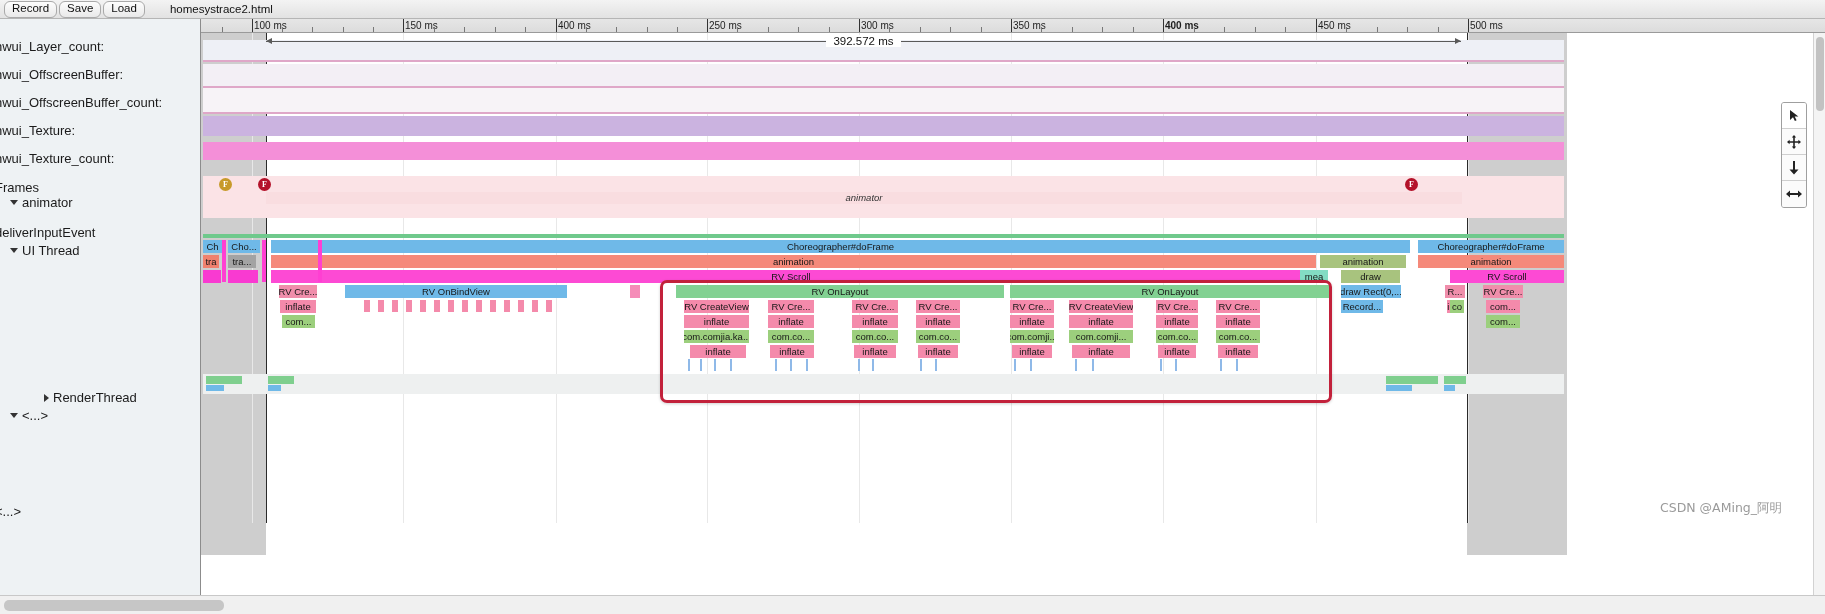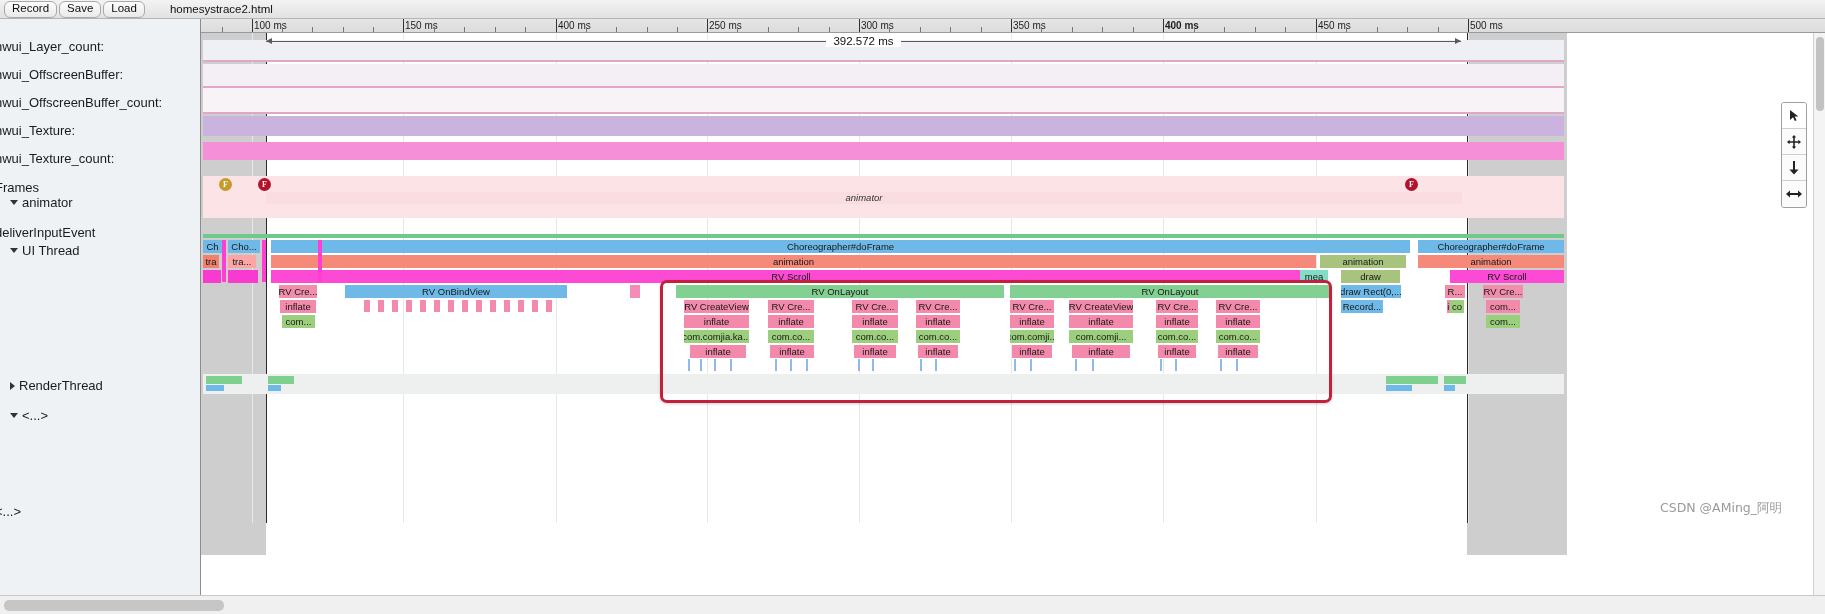--- a/index.html
+++ b/index.html
@@ -298,21 +298,21 @@
   <div class="leftpane" id="leftpane">
       <div class="track-label" style="top: 21px;"><span>nwui_Layer_count:</span></div>
       <div class="track-label" style="top: 49px;"><span>nwui_OffscreenBuffer:</span></div>
       <div class="track-label" style="top: 77px;"><span>nwui_OffscreenBuffer_count:</span></div>
       <div class="track-label" style="top: 105px;"><span>nwui_Texture:</span></div>
       <div class="track-label" style="top: 133px;"><span>nwui_Texture_count:</span></div>
       <div class="track-label" style="top: 162px;"><span>Frames</span></div>
       <div class="track-label indent" style="top: 177px;"><span class="tri down"></span><span>animator</span></div>
       <div class="track-label" style="top: 207px;"><span>deliverInputEvent</span></div>
       <div class="track-label indent" style="top: 225px;"><span class="tri down"></span><span>UI Thread</span></div>
-      <div class="track-label indent" style="top: 360px;"><span class="tri right"></span><span>RenderThread</span></div>
+      <div class="track-label indent" style="top: 372px; margin-left: 34px;"><span class="tri right"></span><span>RenderThread</span></div>
       <div class="track-label indent" style="top: 390px;"><span class="tri down"></span><span>&lt;...&gt;</span></div>
       <div class="track-label" style="top: 486px;"><span>&lt;...&gt;</span></div>
     </div>
 
   <div class="ruler" id="ruler">
       <div class="major" style="left: 51px;"></div>
       <div class="lbl" style="left: 51px;">100 ms</div>
       <div class="major" style="left: 202px;"></div>
       <div class="lbl" style="left: 202px;">150 ms</div>
       <div class="major" style="left: 355px;"></div>
@@ -397,21 +397,21 @@
       </div>
       <div class="fmarker" style="left: 18px; top: 145px; background: rgb(199, 154, 42);">F</div>
       <div class="fmarker" style="left: 57px; top: 145px; background: rgb(180, 18, 42);">F</div>
       <div class="fmarker" style="left: 1204px; top: 145px; background: rgb(180, 18, 42);">F</div>
       <div class="slice" style="left: 65px; top: 159px; width: 1196px; height: 12px; background: rgb(249, 221, 224); color: rgb(51, 51, 51); font-style: italic;">animator</div>
       <div class="slice" style="left: 2px; top: 207px; width: 19px; height: 13px; background: rgb(111, 185, 232);">Ch</div>
       <div class="slice" style="left: 27px; top: 207px; width: 32px; height: 13px; background: rgb(111, 185, 232);">Cho...</div>
       <div class="slice" style="left: 70px; top: 207px; width: 1139px; height: 13px; background: rgb(111, 185, 232);">Choreographer#doFrame</div>
       <div class="slice" style="left: 1217px; top: 207px; width: 146px; height: 13px; background: rgb(111, 185, 232);">Choreographer#doFrame</div>
       <div class="slice" style="left: 2px; top: 222px; width: 16px; height: 13px; background: rgb(240, 129, 110);">tra</div>
-      <div class="slice" style="left: 27px; top: 222px; width: 28px; height: 13px; background: #fca5a5;">tra...</div>
+      <div class="slice" style="left: 27px; top: 222px; width: 28px; height: 13px; background: #a3a3a3;">tra...</div>
       <div class="slice" style="left: 70px; top: 222px; width: 1045px; height: 13px; background: rgb(245, 137, 122);">animation</div>
       <div class="slice" style="left: 1119px; top: 222px; width: 86px; height: 13px; background: rgb(168, 195, 126);">animation</div>
       <div class="slice" style="left: 1217px; top: 222px; width: 146px; height: 13px; background: rgb(245, 137, 122);">animation</div>
       <div class="slice" style="left: 2px; top: 237px; width: 18px; height: 13px; background: rgb(249, 58, 209);"></div>
       <div class="slice" style="left: 27px; top: 237px; width: 30px; height: 13px; background: rgb(249, 58, 209);"></div>
       <div class="slice" style="left: 70px; top: 237px; width: 1040px; height: 13px; background: rgb(253, 74, 212);">RV Scroll</div>
       <div class="slice" style="left: 1099px; top: 237px; width: 28px; height: 13px; background: rgb(131, 220, 196);">mea</div>
       <div class="slice" style="left: 1140px; top: 237px; width: 59px; height: 13px; background: rgb(168, 195, 126);">draw</div>
       <div class="slice" style="left: 1249px; top: 237px; width: 114px; height: 13px; background: rgb(253, 74, 212);">RV Scroll</div>
       <div class="slice" style="left: 78px; top: 252px; width: 38px; height: 13px; background: rgb(240, 142, 171);">RV Cre...</div>

